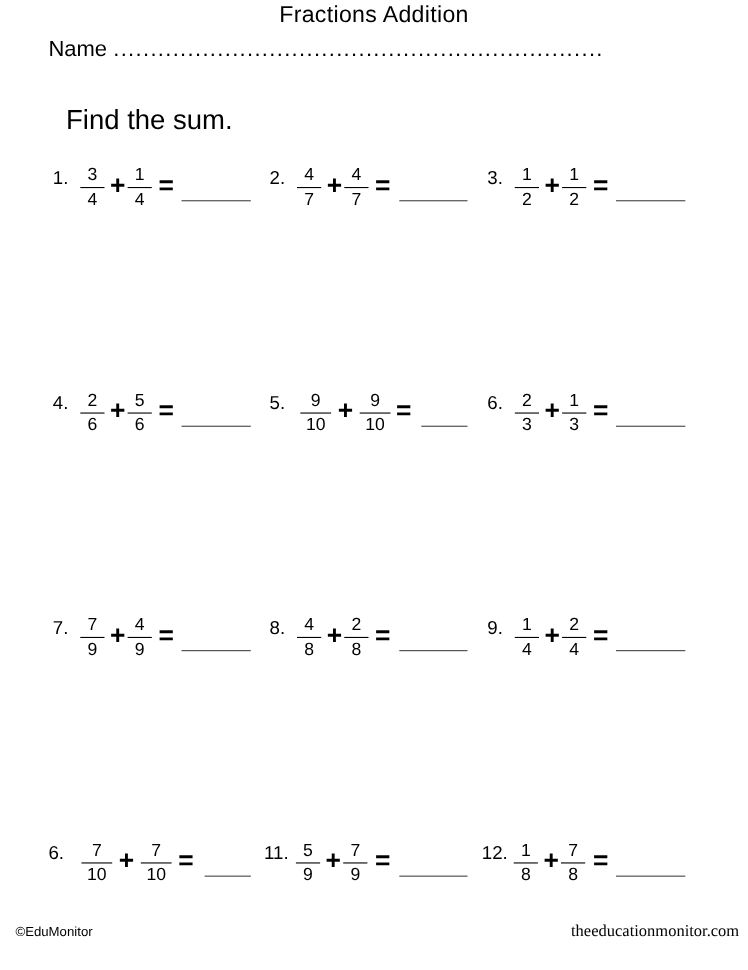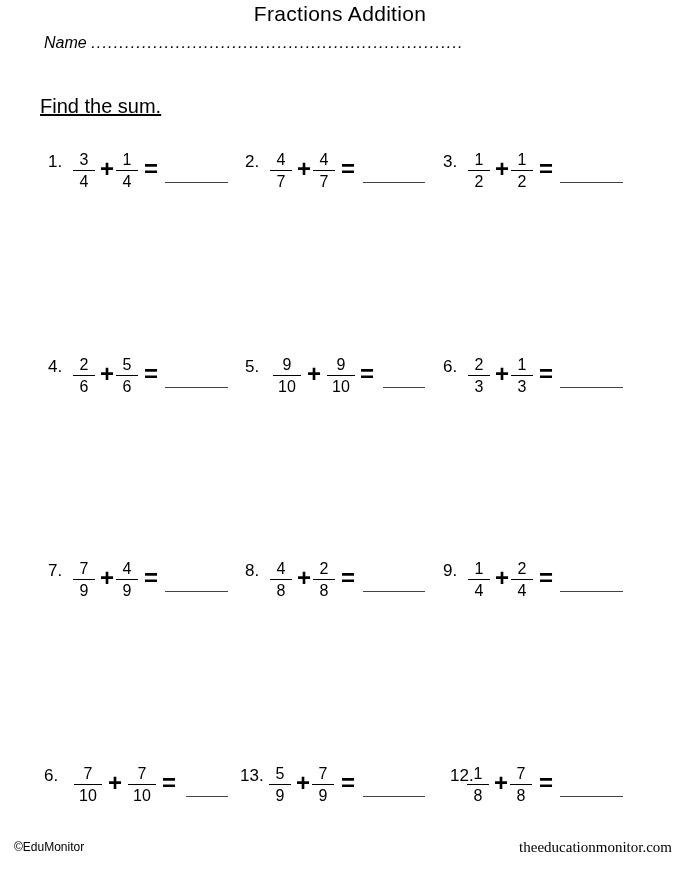--- a/index.html
+++ b/index.html
@@ -1,22 +1,22 @@
 <!DOCTYPE html>
 <html><head>
 <meta charset="utf-8">
 <style>
   html, body { margin:0; padding:0; background:#ffffff; }
   body { width:680px; height:882px; position:relative; overflow:hidden;
          font-family:"Liberation Sans", sans-serif; color:#000; }
   .title { position:absolute; top:2px; left:0; width:680px; text-align:center;
            font-size:21px; letter-spacing:0.3px; }
-  .name-line { position:absolute; top:34px; left:44px; font-size:16px; white-space:nowrap;font-style:italic; }
+  .name-line { position:absolute; top:34px; left:44px; font-size:20px; white-space:nowrap; }
   .name-dots { letter-spacing:1.2px; }
-  .instructions { position:absolute; top:95px; left:40px; font-size:20px;text-decoration:underline; }
+  .instructions { position:absolute; top:95px; left:60px; font-size:25px; }
   .problem { position:absolute; height:60px; }
   .num { position:absolute; top:6px; font-size:17px; }
   .frac { position:absolute; top:4px; width:22px; text-align:center; font-size:16px; line-height:19px; }
   .frac .n { display:block; border-bottom:1.3px solid #000; padding-bottom:1px; }
   .frac .d { display:block; padding-top:1px; }
   .frac.wide { width:28px; }
   .op { position:absolute; top:9px; font-size:24px; font-weight:bold; }
   .ans { position:absolute; top:36px; height:0; border-bottom:1px solid #444; }
   .footer-left { position:absolute; top:840px; left:14px; font-size:12px; }
   .footer-right { position:absolute; top:839px; right:8px; font-size:15px;
@@ -169,35 +169,35 @@
     </span>
   <span class="op" style="left:64px">+</span>
   <span class="frac wide" style="left:84px">
       <span class="n">7</span>
       <span class="d">10</span>
     </span>
   <span class="op" style="left:118px">=</span>
   <span class="ans" style="left:142px;width:42px"></span>
 </div>
 <div class="problem" style="left:240px;top:760px;width:190px;">
-  <span class="num" style="left:0">13.</span>
+  <span class="num" style="left:0">11.</span>
   <span class="frac" style="left:29px">
       <span class="n">5</span>
       <span class="d">9</span>
     </span>
   <span class="op" style="left:56px">+</span>
   <span class="frac" style="left:72px">
       <span class="n">7</span>
       <span class="d">9</span>
     </span>
   <span class="op" style="left:101px">=</span>
   <span class="ans" style="left:123px;width:62px"></span>
 </div>
 <div class="problem" style="left:438px;top:760px;width:190px;">
-  <span class="num" style="left:12px">12.</span>
+  <span class="num" style="left:0">12.</span>
   <span class="frac" style="left:29px">
       <span class="n">1</span>
       <span class="d">8</span>
     </span>
   <span class="op" style="left:56px">+</span>
   <span class="frac" style="left:72px">
       <span class="n">7</span>
       <span class="d">8</span>
     </span>
   <span class="op" style="left:101px">=</span>

